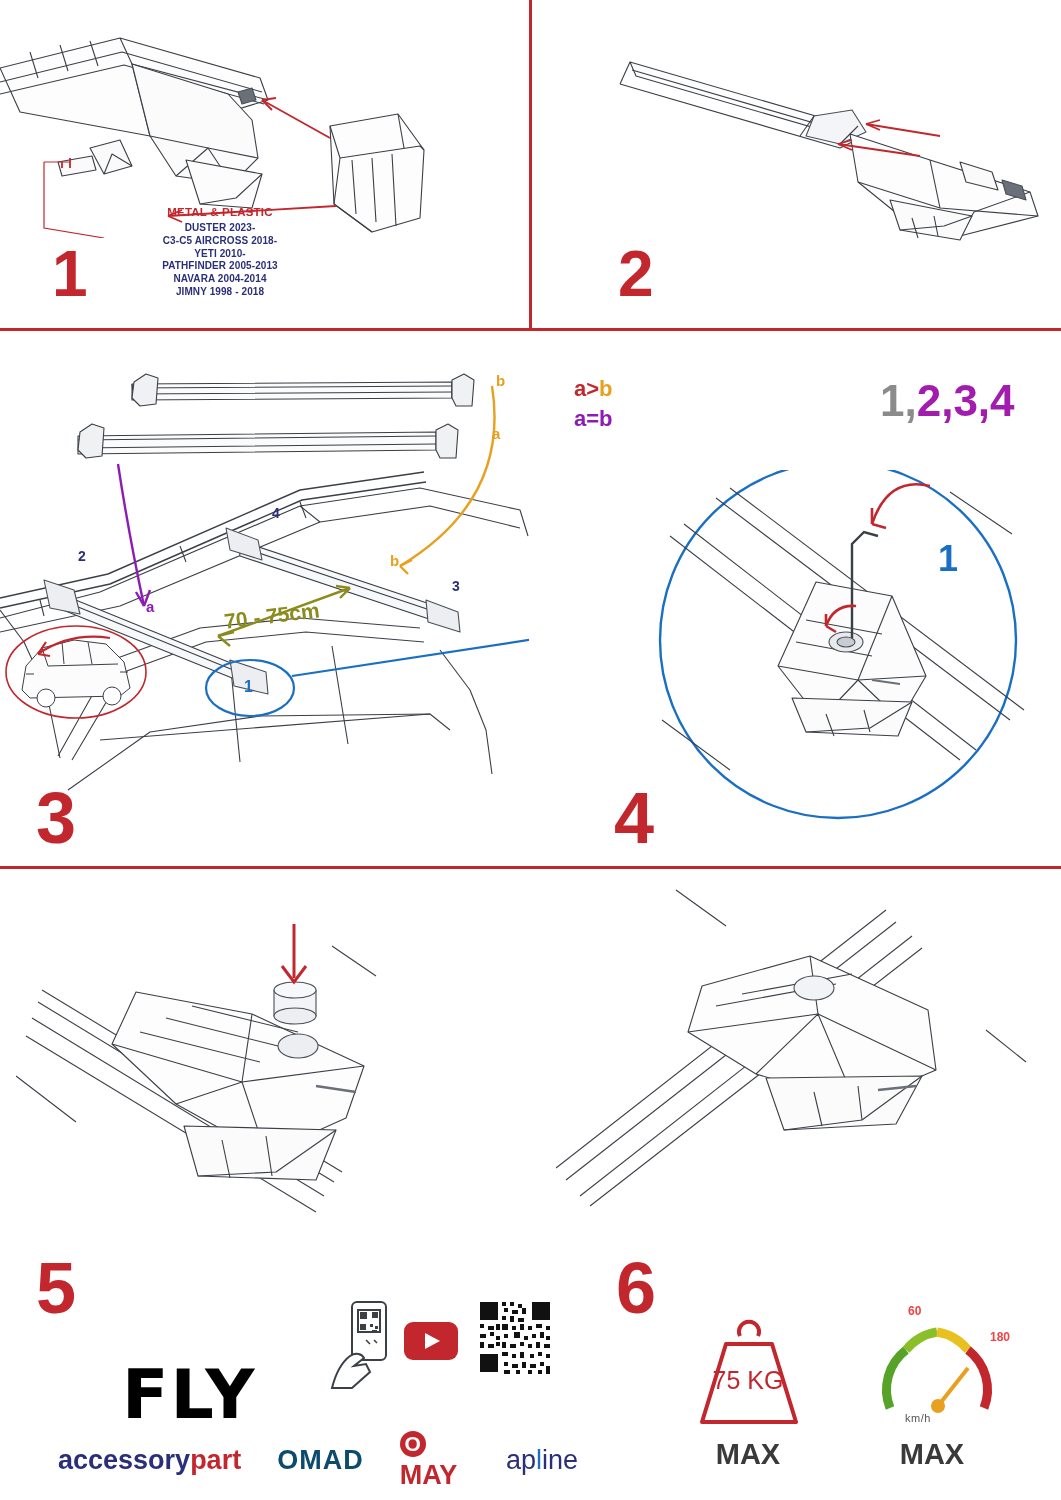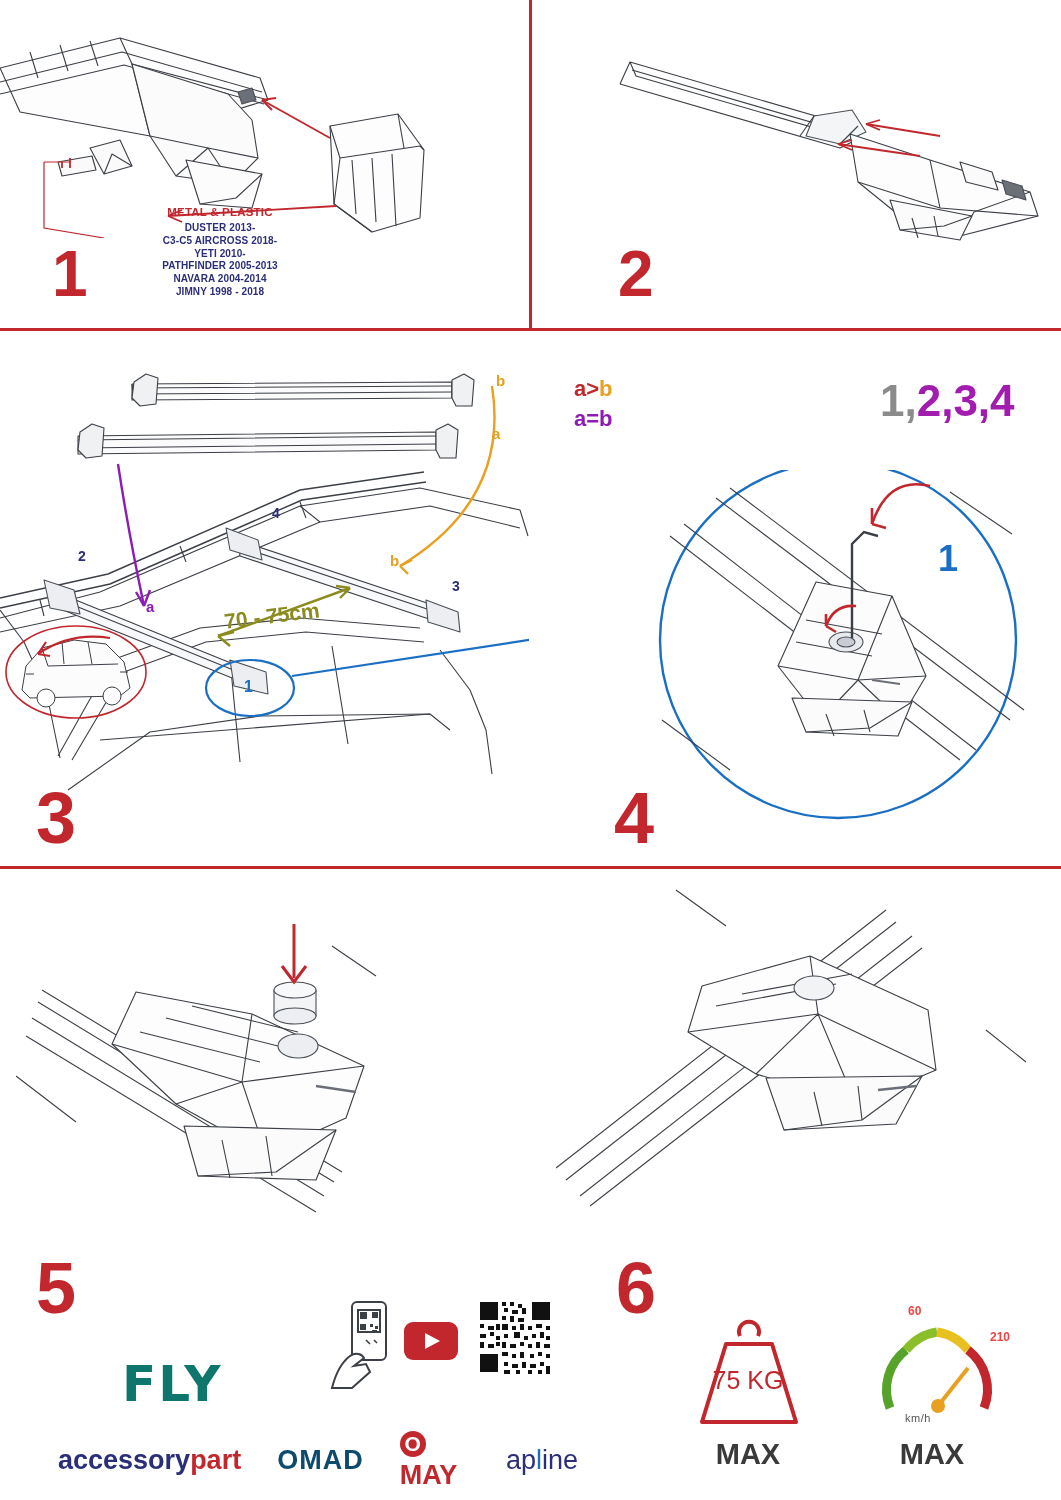--- a/index.html
+++ b/index.html
@@ -131,23 +131,23 @@
     font-size: 14px;
     font-weight: bold;
     color: #2b2f7a;
   }
 
   
   #fly-word {
     position: absolute;
     left: 122px;
     top: 1355px;
-    font-size: 50px;
-    font-weight: bold;
-    color: #0f766e;
+    font-size: 68px;
+    font-weight: bold;
+    color: #000000;
     letter-spacing: 2px;
     font-family: "DejaVu Sans", sans-serif;
   }
   #brand-row {
     position: absolute;
     left: 58px;
     top: 1440px;
     width: 520px;
     height: 40px;
     display: flex;
@@ -300,21 +300,21 @@
       <path d="M262 92 L276 90 M262 92 L272 102"></path>
       <path d="M336 198 L168 208"></path>
       <path d="M168 208 L182 202 M168 208 L182 214"></path>
       <path d="M44 154 L70 154 M44 154 L44 220 L104 230" stroke-width="1.2"></path>
       <path d="M62 154 L62 160 M70 150 L70 160"></path>
     </g>
   </svg>
 
   <div id="metal-plastic">METAL &amp; PLASTIC</div>
   <div id="veh-list">
-    <div>DUSTER 2013-</div>
+    <div>DUSTER 2023-</div>
     <div>C3-C5 AIRCROSS 2018-</div>
     <div>YETI 2010-</div>
     <div>PATHFINDER 2005-2013</div>
     <div>NAVARA 2004-2014</div>
     <div>JIMNY 1998 - 2018</div>
   </div>
   <div class="stepnum" style="left:52px; top:242px;">1</div>
 
   <svg class="svgwrap" style="left:600px;top:40px;" width="450" height="210" viewBox="0 0 450 210">
     <g fill="none" stroke="#3b3f46" stroke-width="1.1" stroke-linejoin="round">
@@ -636,17 +636,17 @@
       <path d="M34 40 A50 50 0 0 1 65 22" stroke="#8bbf2a"></path>
       <path d="M65 22 A50 50 0 0 1 96 40" stroke="#e8c020"></path>
       <path d="M96 40 A50 50 0 0 1 112 98" stroke="#c1272d"></path>
     </g>
     <g stroke="#e8a020" stroke-width="4" fill="none">
       <path d="M66 96 L96 58"></path>
       <circle cx="66" cy="96" r="5" fill="#e8a020"></circle>
     </g>
   </svg>
   <div class="gauge-tick" style="left:908px; top:1304px;">60</div>
-  <div class="gauge-tick" style="left:990px; top:1330px;">210</div>
+  <div class="gauge-tick" style="left:990px; top:1330px;">180</div>
   <div id="kmh">km/h</div>
   <div id="max-right">MAX</div>
 
 </div>
 
 </body></html>

